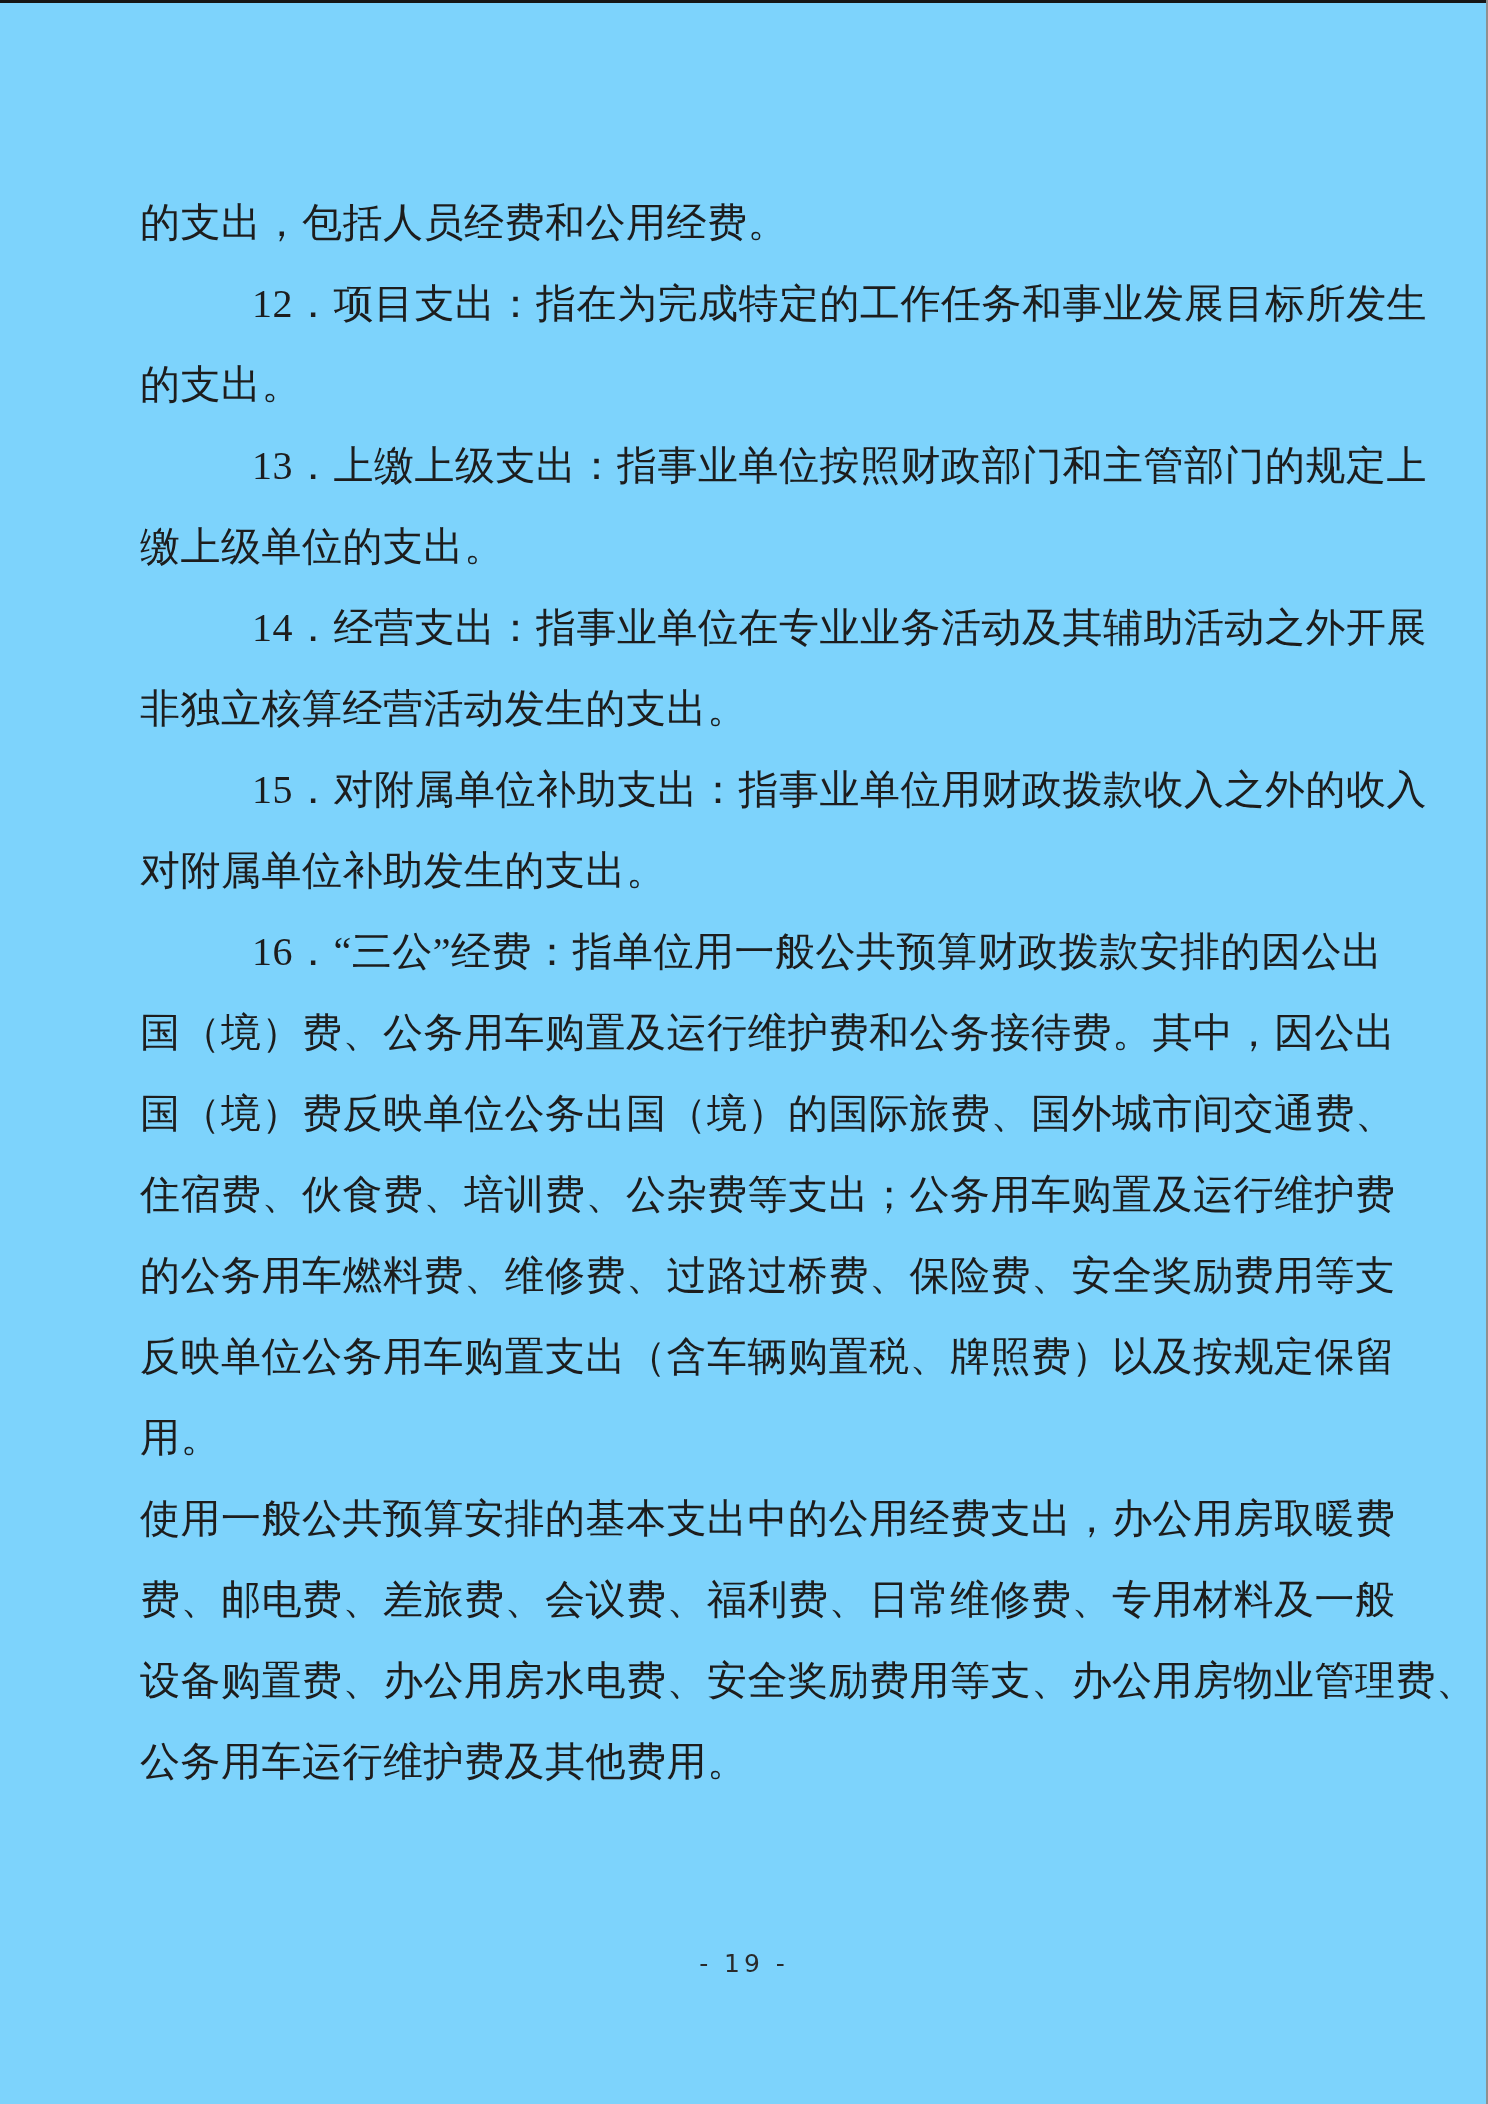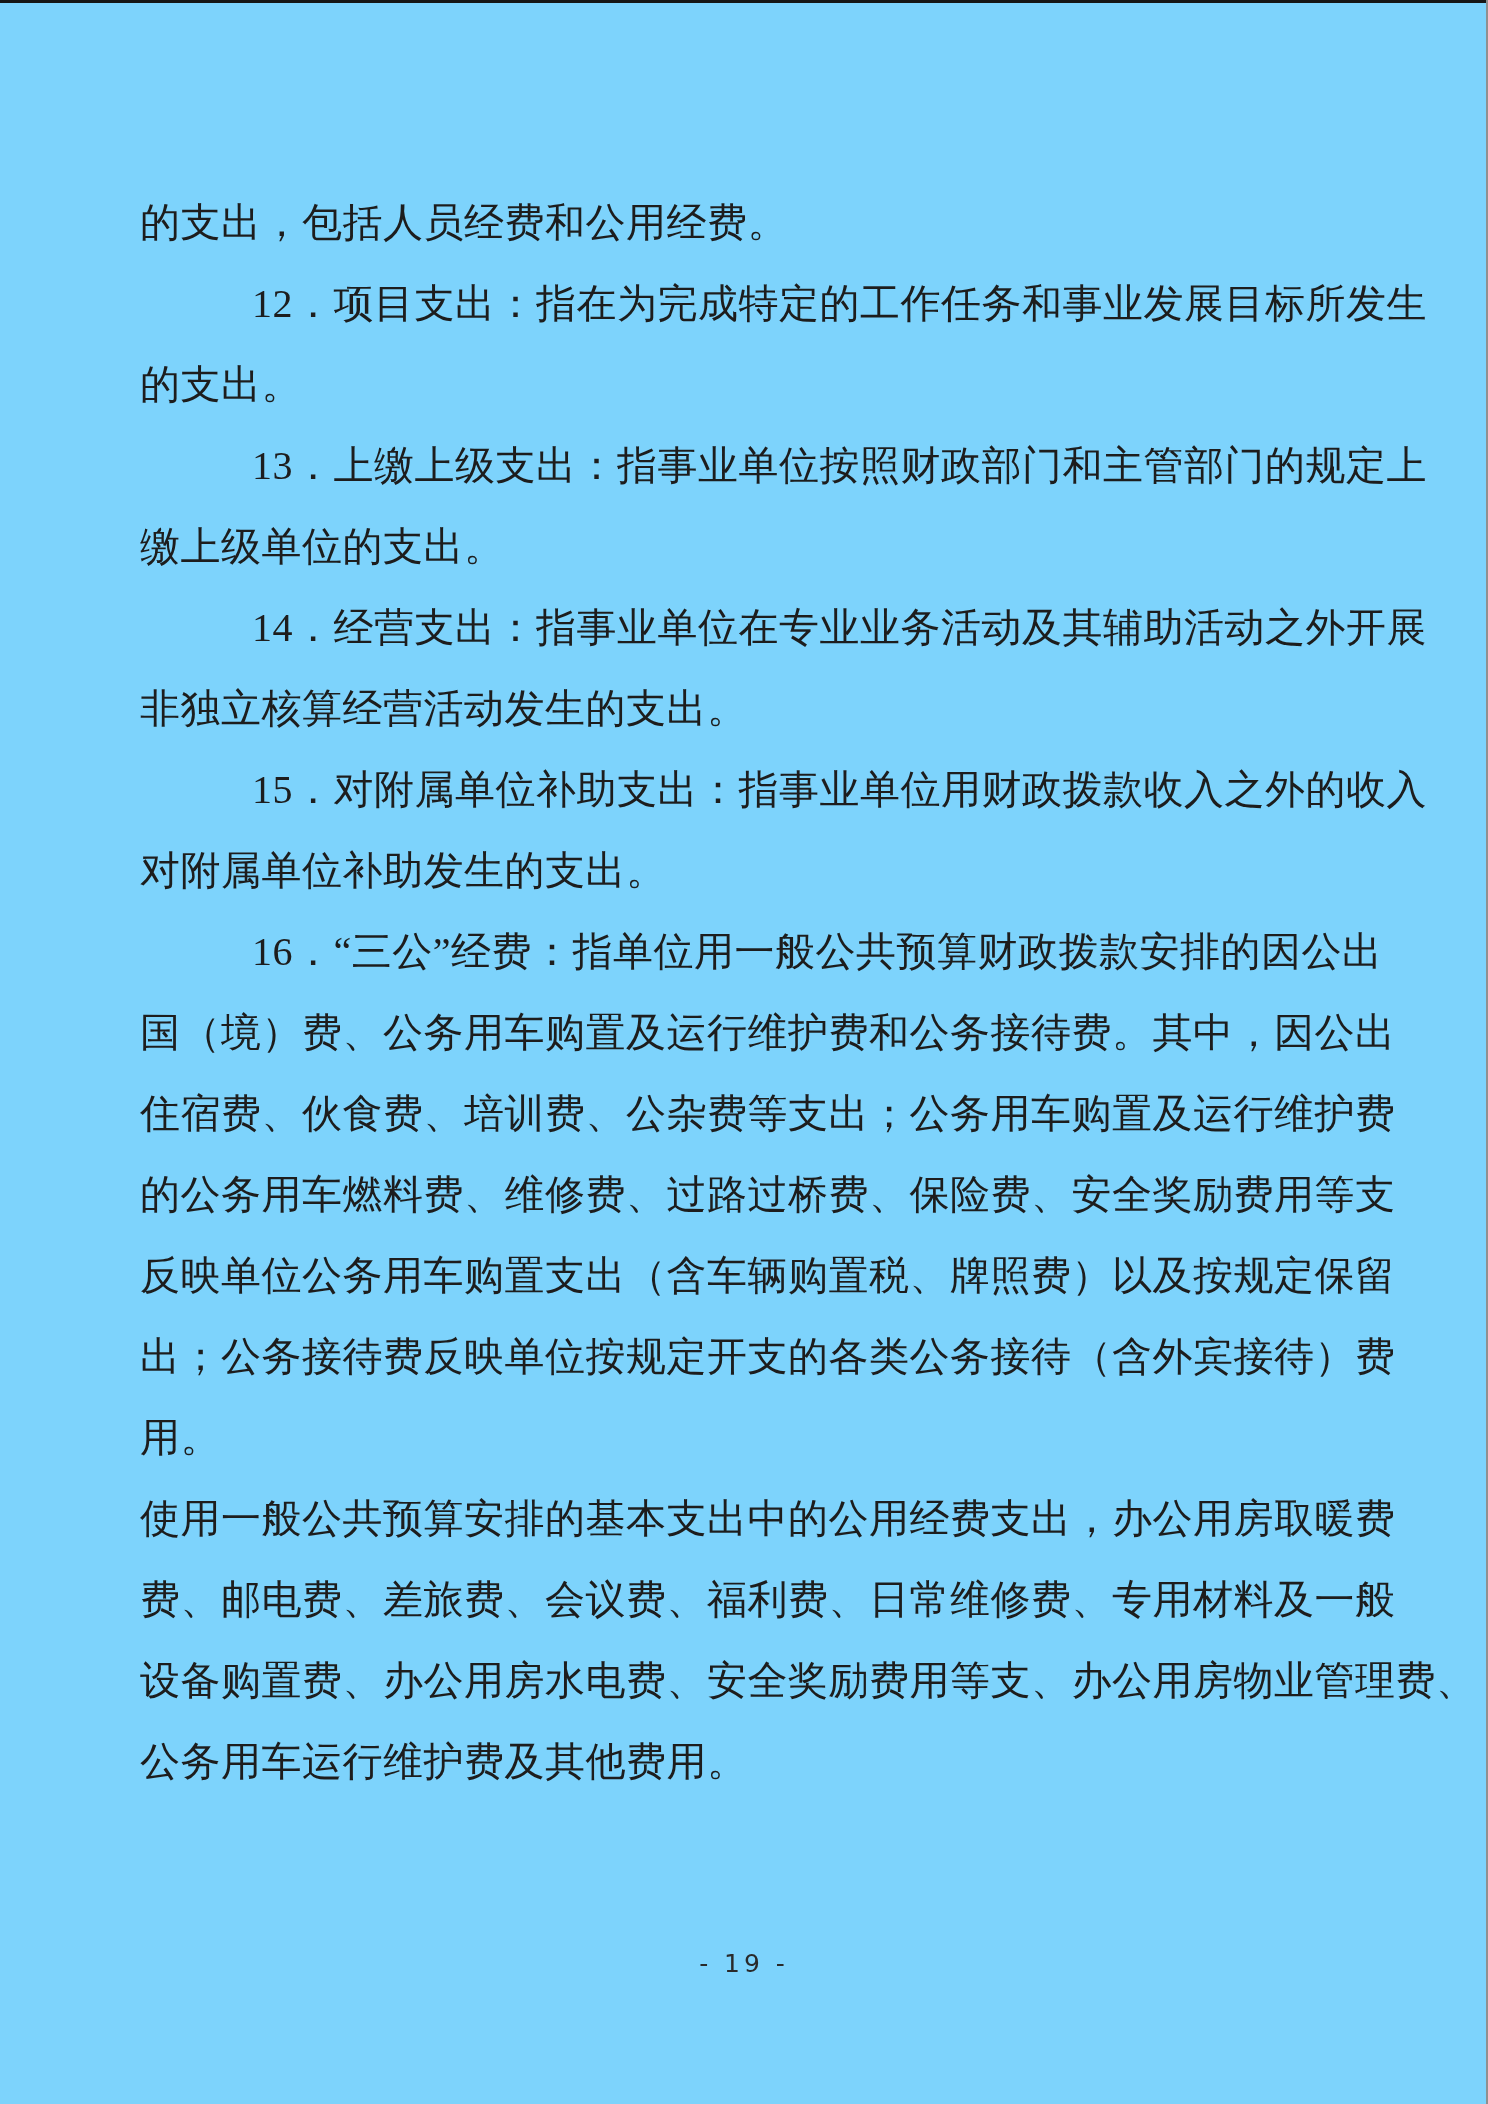--- a/index.html
+++ b/index.html
@@ -72,24 +72,24 @@
       <div class="line indent">12．项目支出：指在为完成特定的工作任务和事业发展目标所发生</div>
       <div class="line">的支出。</div>
       <div class="line indent">13．上缴上级支出：指事业单位按照财政部门和主管部门的规定上</div>
       <div class="line">缴上级单位的支出。</div>
       <div class="line indent">14．经营支出：指事业单位在专业业务活动及其辅助活动之外开展</div>
       <div class="line">非独立核算经营活动发生的支出。</div>
       <div class="line indent">15．对附属单位补助支出：指事业单位用财政拨款收入之外的收入</div>
       <div class="line">对附属单位补助发生的支出。</div>
       <div class="line indent">16．“三公”经费：指单位用一般公共预算财政拨款安排的因公出</div>
       <div class="line">国（境）费、公务用车购置及运行维护费和公务接待费。其中，因公出</div>
+      <div class="line">国（境）费反映单位公务出国（境）的国际旅费、国外城市间交通费、</div>
       <div class="line">住宿费、伙食费、培训费、公杂费等支出；公务用车购置及运行维护费</div>
       <div class="line">的公务用车燃料费、维修费、过路过桥费、保险费、安全奖励费用等支</div>
       <div class="line">反映单位公务用车购置支出（含车辆购置税、牌照费）以及按规定保留</div>
-      <div class="line">出；公务接待费反映单位按规定开支的各类公务接待（含外宾接待）费</div>
       <div class="line">用。</div>
       <div class="line">使用一般公共预算安排的基本支出中的公用经费支出，办公用房取暖费</div>
       <div class="line">费、邮电费、差旅费、会议费、福利费、日常维修费、专用材料及一般</div>
       <div class="line">设备购置费、办公用房水电费、安全奖励费用等支、办公用房物业管理费、</div>
       <div class="line">公务用车运行维护费及其他费用。</div>
     </div>
 
   <div class="footer">
     <span>- 19 -</span>
   </div>

